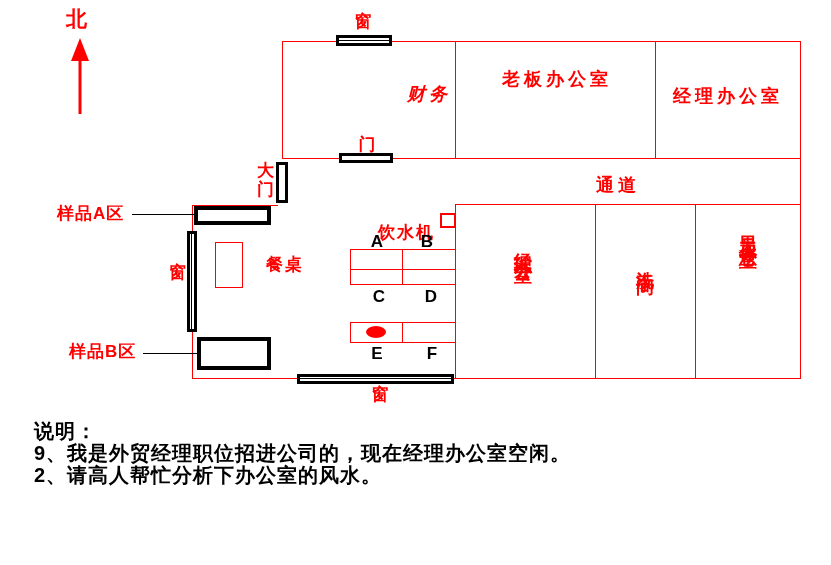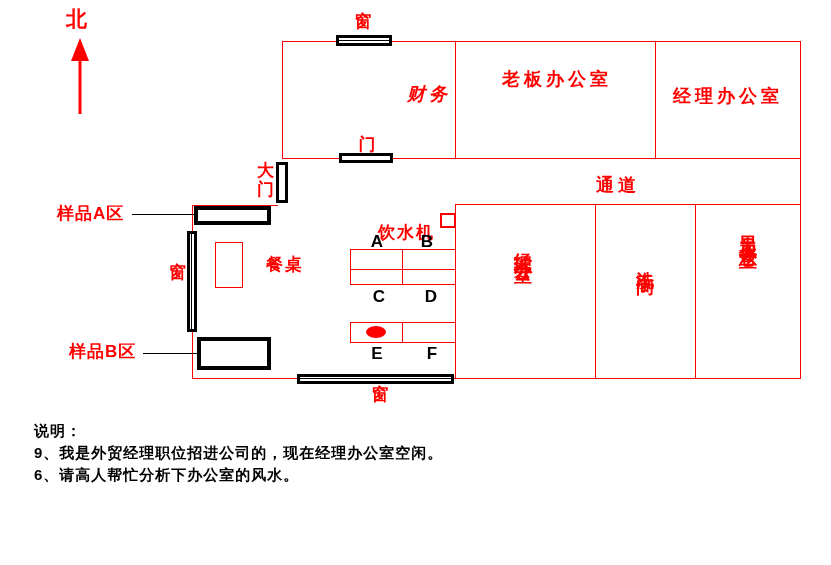--- a/index.html
+++ b/index.html
@@ -26,21 +26,21 @@
   .dl{position:absolute;color:#000;font-weight:bold;font-size:17px;transform:translateX(-50%);letter-spacing:0;}
   
   .cl{position:absolute;background:#000;height:1px;}
   
   .grid{position:absolute;border:1px solid #ff0000;background:#fff;box-sizing:border-box;}
   .grid .v{position:absolute;top:0;bottom:0;left:51px;width:1px;background:#ff0000;}
   .grid .h{position:absolute;left:0;right:0;top:19px;height:1px;background:#ff0000;}
   .seat{position:absolute;background:#ff0000;border-radius:50%;}
   
   .notes{position:absolute;left:34px;top:420px;color:#000;font-weight:bold;
-         font-size:15px;line-height:22px;letter-spacing:1px;white-space:nowrap;}
+         font-size:20px;line-height:22px;letter-spacing:1px;white-space:nowrap;}
 </style>
 </head>
 <body>
 
 <div class="abs" style="left:0;top:0;width:831px;height:415px;">
 
   <div class="lbl" style="left:66px;top:10px;font-size:21px;letter-spacing:0;">北</div>
   <svg class="abs" style="left:60px;top:33px;" width="40" height="85" viewBox="0 0 40 85">
     <line x1="20" y1="26" x2="20" y2="81" stroke="#ff0000" stroke-width="3"></line>
     <polygon points="20,5 11,28 29,28" fill="#ff0000"></polygon>
@@ -112,14 +112,14 @@
   </div>
   <div class="seat" style="left:366px;top:326px;width:20px;height:12px;"></div>
   <div class="dl" style="left:377px;top:344px;">E</div>
   <div class="dl" style="left:432px;top:344px;">F</div>
 
 </div>
 
 <div class="notes">
   <div>说明：</div>
   <div>9、我是外贸经理职位招进公司的，现在经理办公室空闲。</div>
-  <div>6、请高人帮忙分析下办公室的风水。</div>
+  <div>2、请高人帮忙分析下办公室的风水。</div>
 </div>
 
 </body></html>

